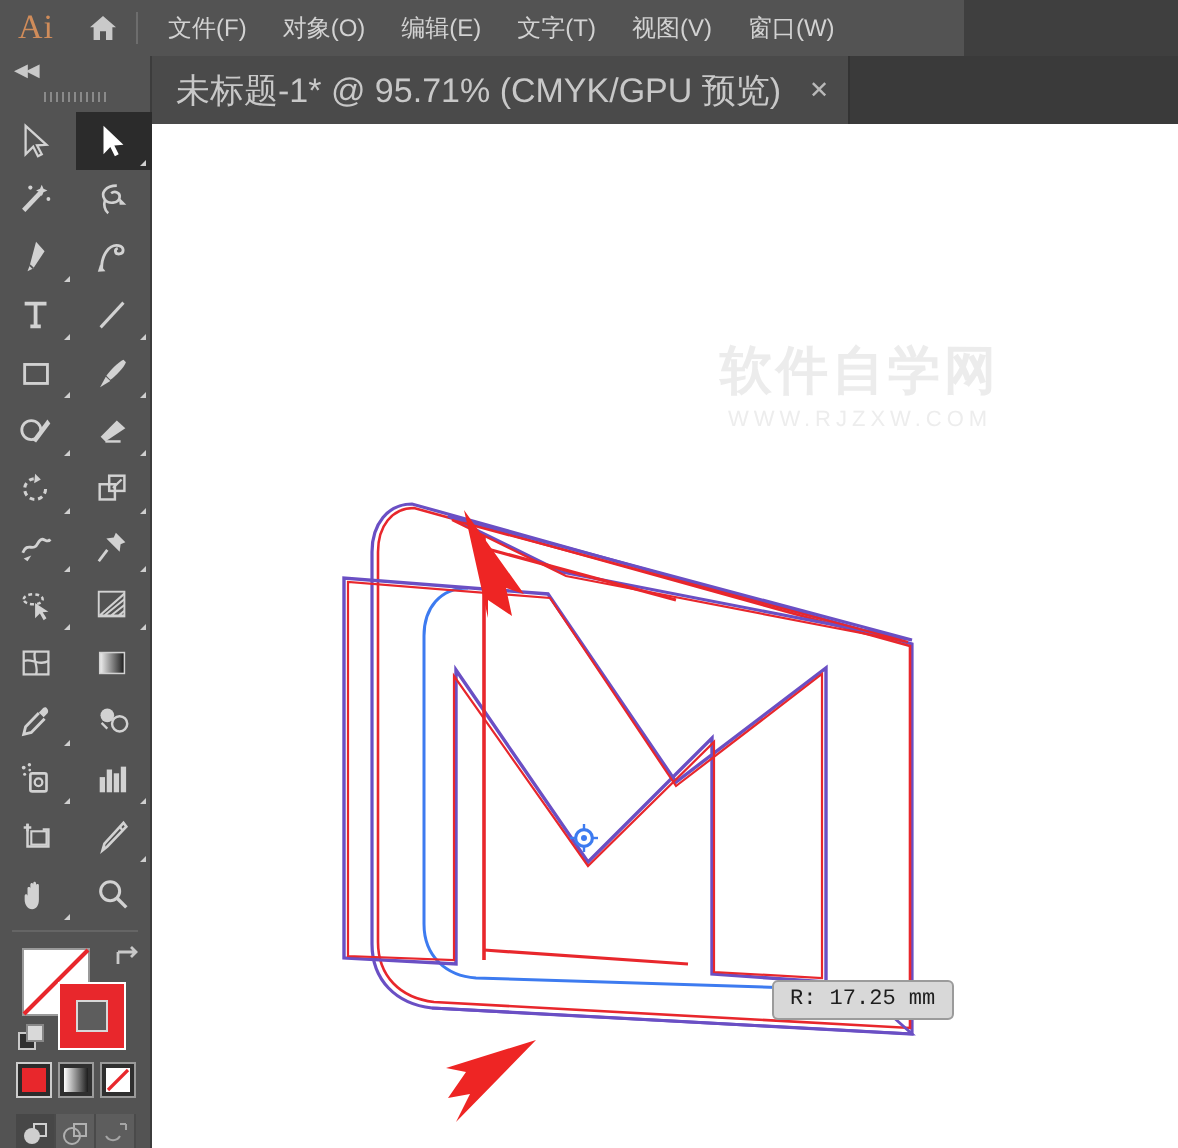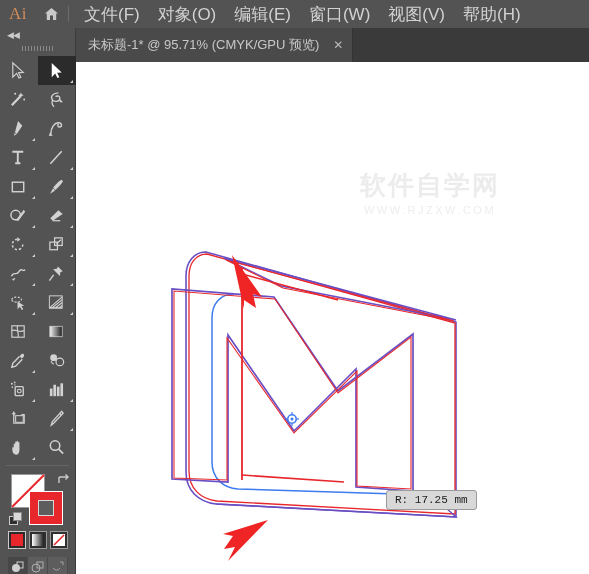--- a/index.html
+++ b/index.html
@@ -6,49 +6,49 @@
   html,body { width:589px; height:574px; overflow:hidden; }
   body {
     font-family: "Liberation Sans", sans-serif;
     background:#3f3f3f;
     -webkit-font-smoothing: antialiased;
   }
   #app { position:relative; width:589px; height:574px; }
 
   
   #menubar {
-    position:absolute; left:0; top:0; width:589px; height:28px;
+    position:absolute; left:0; top:0; width:482px; height:28px;
     background:#535353; display:flex; align-items:center;
   }
   #ai-logo {
     width:36px; height:28px; display:flex; align-items:center; justify-content:center;
     color:#d08c5a; font-size:17px; font-weight:normal; letter-spacing:0.5px;
     font-family:"Liberation Serif", serif;
   }
   #home-btn {
     width:30px; height:28px; display:flex; align-items:center; justify-content:center;
   }
   .mb-sep { width:1px; height:16px; background:#6d6d6d; margin:0 6px 0 2px; }
   #menu-items { display:flex; align-items:center; height:28px; }
   .menu-item {
-    color:#d2d2d2; font-size:17px; padding:0 9px; height:28px;
+    color:#d2d2d2; font-size:12px; padding:0 9px; height:28px;
     display:flex; align-items:center; white-space:nowrap; cursor:default;
   }
 
   
   #tabbar {
     position:absolute; left:76px; top:28px; width:513px; height:34px;
     background:#3a3a3a;
   }
   #doc-tab {
     position:absolute; left:0; top:0; height:34px;
     background:#4a4a4a; display:flex; align-items:center;
     padding:0 0 0 12px; border-right:1px solid #333;
   }
-  #doc-tab-label { color:#c8c8c8; font-size:13px; white-space:nowrap; }
+  #doc-tab-label { color:#c8c8c8; font-size:17px; white-space:nowrap; }
   #doc-tab-close {
     color:#b9b9b9; font-size:12px; margin:0 9px 0 14px; line-height:1;
     cursor:pointer;
   }
 
   
   #toolbar {
     position:absolute; left:0; top:28px; width:76px; height:546px;
     background:#535353; border-right:1px solid #3c3c3c;
   }
@@ -157,23 +157,23 @@
     <div id="home-btn">
       <svg width="15" height="14" viewBox="0 0 15 14">
         <path d="M7.5 1 L14 6.6 L12.2 6.6 L12.2 13 L9 13 L9 8.6 L6 8.6 L6 13 L2.8 13 L2.8 6.6 L1 6.6 Z" fill="#c9c9c9"></path>
       </svg>
     </div>
     <div class="mb-sep"></div>
     <div id="menu-items">
         <div class="menu-item">文件(F)</div>
         <div class="menu-item">对象(O)</div>
         <div class="menu-item">编辑(E)</div>
+        <div class="menu-item">文字(T)</div>
+        <div class="menu-item">视图(V)</div>
         <div class="menu-item">窗口(W)</div>
-        <div class="menu-item">视图(V)</div>
-        <div class="menu-item">帮助(H)</div>
       </div>
   </div>
 
   <div id="tabbar">
     <div id="doc-tab">
       <span id="doc-tab-label">未标题-1* @ 95.71% (CMYK/GPU 预览)</span>
       <span id="doc-tab-close">✕</span>
     </div>
   </div>
 

